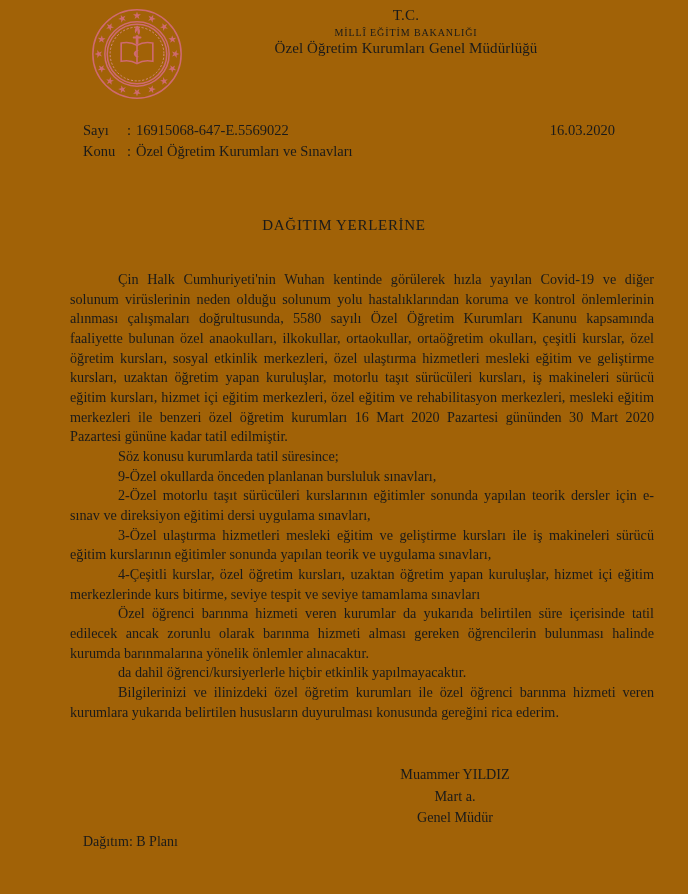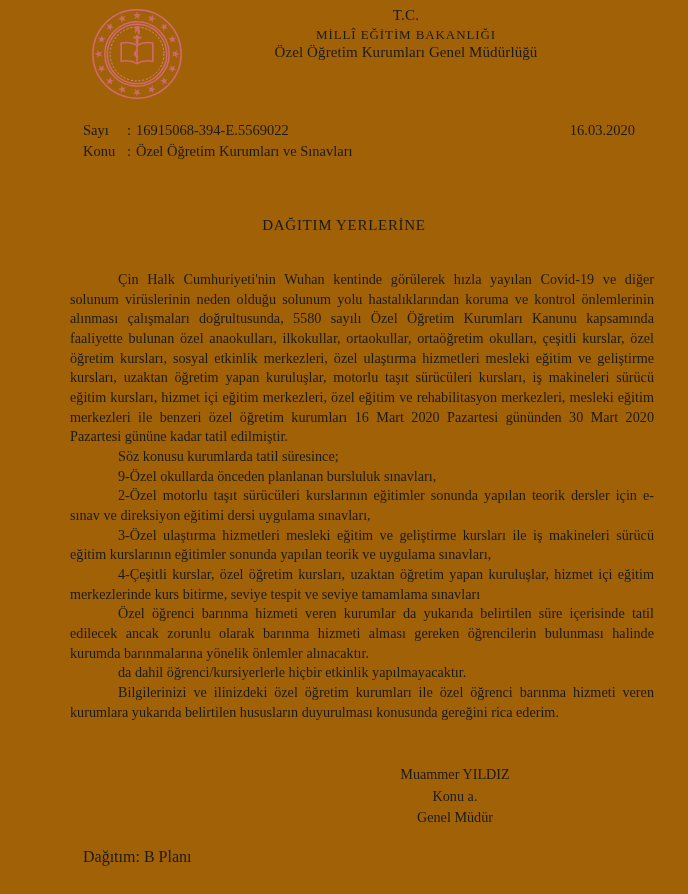--- a/index.html
+++ b/index.html
@@ -42,33 +42,33 @@
     top: 6px;
     width: 420px;
     text-align: center;
     line-height: 1.32;
   }
   .lh-line1 {
     font-size: 15px;
     letter-spacing: 0.2px;
   }
   .lh-line2 {
-    font-size: 13px;
+    font-size: 10px;
     letter-spacing: 0.9px;
   }
   .lh-line3 {
     font-size: 15px;
     letter-spacing: 0.1px;
   }
 
   
   .meta {
     position: relative;
     margin: 16px 0 0 0;
-    padding: 0 53px 0 83px;
+    padding: 0 73px 0 83px;
     font-size: 14.5px;
     line-height: 1.42;
   }
   .meta-row {
     display: flex;
     align-items: baseline;
     white-space: nowrap;
   }
   .meta-label {
     display: inline-block;
@@ -121,22 +121,22 @@
   .signature-inner {
     display: inline-block;
     text-align: center;
     margin-left: 300px;
   }
 
   
   .footer {
     position: absolute;
     left: 83px;
-    bottom: 28px;
-    font-size: 16px;
+    bottom: 44px;
+    font-size: 14px;
   }
 </style>
 </head>
 <body>
 
 <div class="page">
 
   <div class="letterhead">
 
     <div class="emblem">
@@ -225,21 +225,21 @@
       <div class="lh-line1">T.C.</div>
       <div class="lh-line2">MİLLÎ EĞİTİM BAKANLIĞI</div>
       <div class="lh-line3">Özel Öğretim Kurumları Genel Müdürlüğü</div>
     </div>
   </div>
 
   <div class="meta">
     <div class="meta-row">
       <span class="meta-label">Sayı</span>
       <span class="meta-sep">:</span>
-      <span class="meta-value">16915068-394-E.5569022</span>
+      <span class="meta-value">16915068-647-E.5569022</span>
       <span class="meta-date">16.03.2020</span>
     </div>
     <div class="meta-row">
       <span class="meta-label">Konu</span>
       <span class="meta-sep">:</span>
       <span class="meta-value">Özel Öğretim Kurumları ve Sınavları</span>
     </div>
   </div>
 
   <div class="addressee">DAĞITIM YERLERİNE</div>
@@ -252,20 +252,20 @@
     <p class="list-item">3-Özel ulaştırma hizmetleri mesleki eğitim ve geliştirme kursları ile iş makineleri sürücü eğitim kurslarının eğitimler sonunda yapılan teorik ve uygulama sınavları,</p>
     <p class="list-item">4-Çeşitli kurslar, özel öğretim kursları,  uzaktan öğretim yapan kuruluşlar, hizmet içi eğitim merkezlerinde kurs bitirme, seviye tespit ve seviye tamamlama sınavları</p>
     <p>Özel öğrenci barınma hizmeti veren kurumlar da yukarıda belirtilen süre içerisinde tatil edilecek ancak zorunlu olarak barınma hizmeti alması gereken öğrencilerin bulunması halinde kurumda barınmalarına yönelik önlemler alınacaktır.</p>
     <p>da dahil öğrenci/kursiyerlerle hiçbir etkinlik yapılmayacaktır.</p>
     <p>Bilgilerinizi ve ilinizdeki özel öğretim kurumları ile özel öğrenci barınma hizmeti veren kurumlara yukarıda belirtilen hususların duyurulması konusunda gereğini rica ederim.</p>
   </div>
 
   <div class="signature">
     <div class="signature-inner">
       <div>Muammer YILDIZ</div>
-      <div>Konu a.</div>
+      <div>Mart a.</div>
       <div>Genel Müdür</div>
     </div>
   </div>
 
   <div class="footer">Dağıtım: B Planı</div>
 
 </div>
 
 </body></html>

